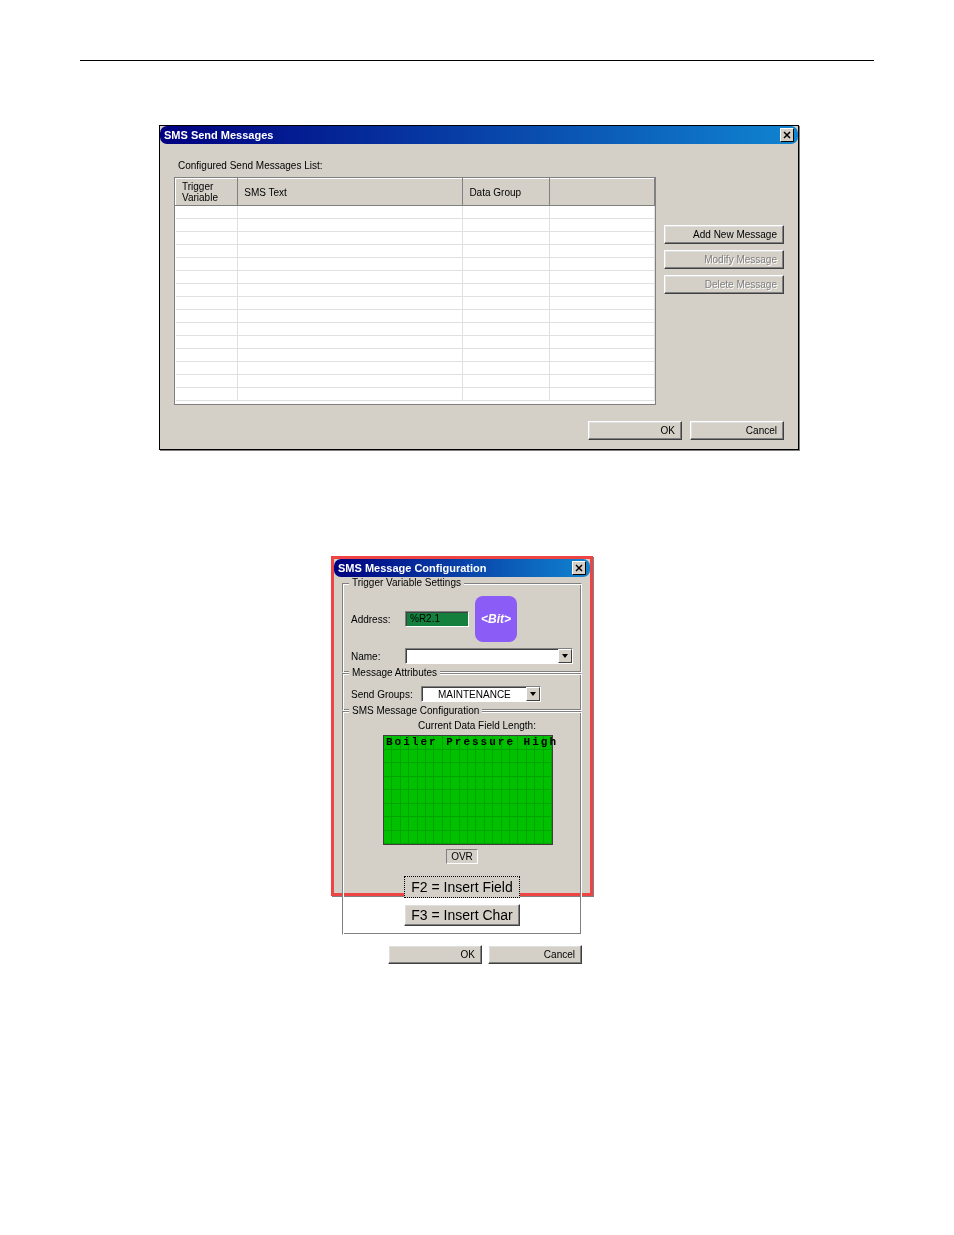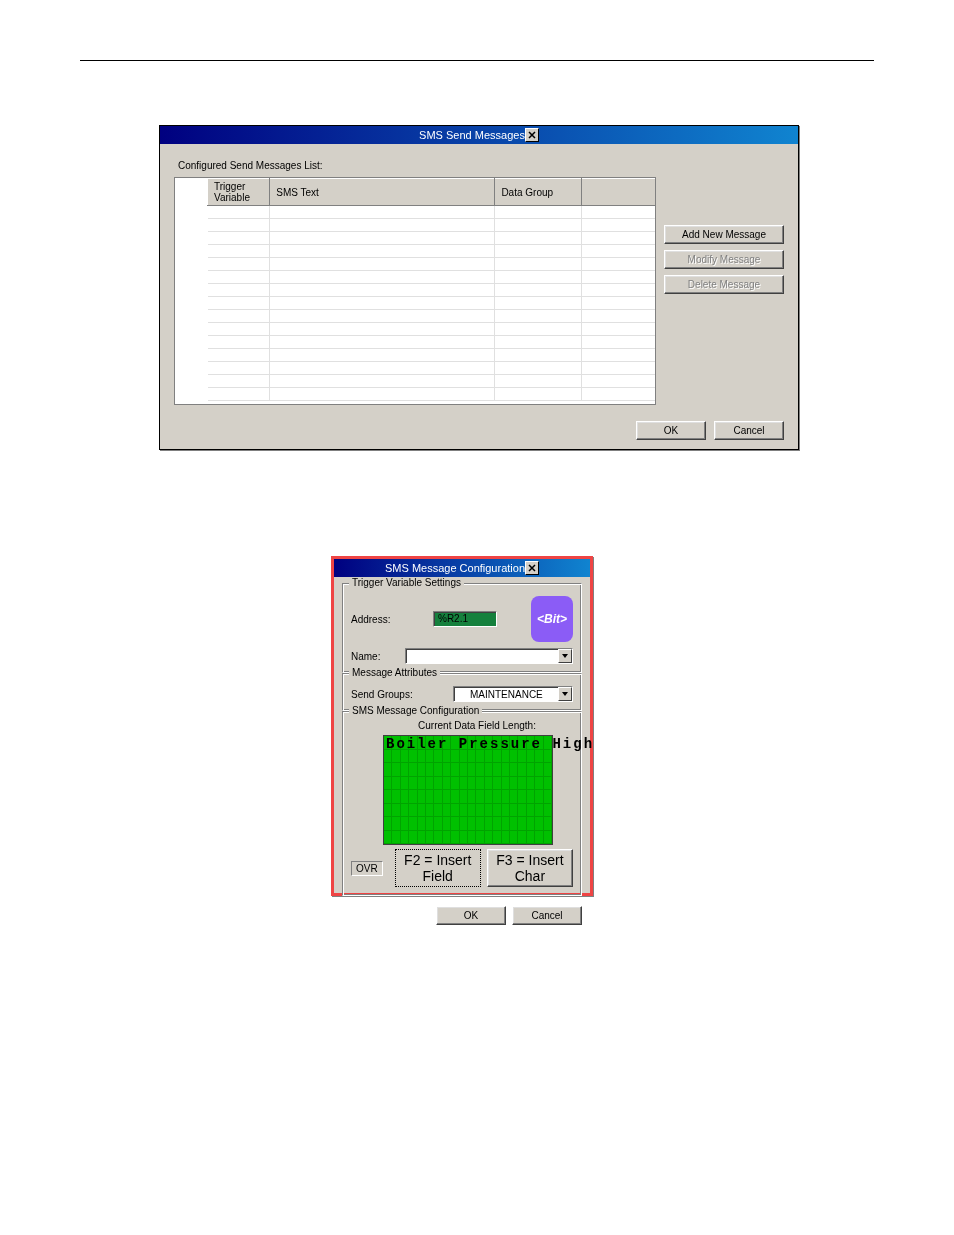--- a/index.html
+++ b/index.html
@@ -22,27 +22,28 @@
     position: absolute;
     left: 159px; top: 125px;
     width: 640px; height: 325px;
     background: #d4d0c8;
     border: 1px solid #000;
     box-shadow: 1px 1px 0 #808080;
   }
   .titlebar {
     background: linear-gradient(to right, #000080, #1084d0);
     color: #fff;
-    font-weight: normal;
+    font-weight: bold;
     font-size: 11px;
     padding: 2px 4px;
     display: flex;
-    justify-content: center;
+    justify-content: space-between;
     align-items: center;
     height: 18px;
+    border-radius: 7px;
   }
   .titlebar-close {
     width: 14px; height: 14px;
     background: #d4d0c8;
     border: 1px solid #fff;
     border-right-color: #000; border-bottom-color: #000;
     display: flex; align-items: center; justify-content: center;
   }
   .titlebar-close svg { width: 8px; height: 8px; }
   .d1-body {
@@ -50,21 +51,21 @@
   }
   .d1-label { font-size: 10px; margin: 6px 4px; }
   .d1-main { display: flex; gap: 8px; }
   .d1-table {
     flex: 1;
     border: 1px solid #808080;
     background: #fff;
     height: 228px;
     overflow: hidden;
   }
-  .d1-table table { width: 100%; border-collapse: collapse; margin-left: 32px; }
+  .d1-table table { width: 100%; border-collapse: collapse; }
   .d1-table th {
     background: #d4d0c8;
     border: 1px solid #fff;
     border-right-color: #808080; border-bottom-color: #808080;
     font-weight: normal;
     text-align: left;
     padding: 2px 6px;
     font-size: 10px;
     height: 16px;
   }
@@ -82,30 +83,30 @@
     width: 120px;
     display: flex; flex-direction: column; gap: 6px;
     padding-top: 48px;
   }
   .btn {
     background: #d4d0c8;
     border: 1px solid #fff;
     border-right-color: #404040; border-bottom-color: #404040;
     padding: 3px 6px;
     font-size: 10px;
-    text-align: center;
+    text-align: right;
     cursor: pointer;
     box-shadow: inset -1px -1px 0 #808080, inset 1px 1px 0 #dfdfdf;
   }
   .btn.disabled { color: #808080; text-shadow: 1px 1px 0 #fff; }
   .d1-footer {
     display: flex; justify-content: flex-end; gap: 8px;
     padding: 6px 14px 10px;
   }
-  .btn-wide { width: 70px; }
+  .btn-wide { width: 94px; }
 
   
   .dialog2 {
     position: absolute;
     left: 331px; top: 556px;
     width: 262px; height: 340px;
     background: #d4d0c8;
     border: 3px solid #ef4444;
     box-shadow: 1px 1px 0 #808080;
   }
@@ -118,21 +119,21 @@
     padding: 6px 8px 8px;
     position: relative;
   }
   .fieldset-legend {
     position: absolute;
     top: -7px; left: 6px;
     background: #d4d0c8;
     padding: 0 3px;
     font-size: 10px;
   }
-  .row { display: flex; align-items: center; gap: 6px; margin-top: 6px; justify-content: space-between; }
+  .row { display: flex; align-items: center; gap: 6px; margin-top: 6px; }
   .lbl { width: 48px; }
   .input {
     background: #15803d;
     border: 1px solid #808080;
     border-right-color: #fff; border-bottom-color: #fff;
     box-shadow: inset 1px 1px 0 #404040;
     padding: 1px 4px;
     font-size: 10px;
     height: 16px;
   }
@@ -184,29 +185,30 @@
     grid-template-rows: repeat(8, 1fr);
   }
   .lcd-cell {
     border-right: 1px solid rgba(0,0,0,0.15);
     border-bottom: 1px solid rgba(0,0,0,0.15);
   }
   .lcd-text {
     position: absolute;
     top: 0; left: 2px;
     font-family: "Courier New", monospace;
-    font-size: 14px;
+    font-size: 11px;
     font-weight: bold;
     color: #000;
     letter-spacing: 2px;
     white-space: pre;
   }
   .d2-btnrow {
     display: flex; align-items: center; gap: 6px;
     margin-top: 4px;
+    flex-direction: column;
   }
   .d2-btnrow .btn { font-size: 14px; padding: 2px 6px; }
   .d2-footer {
     display: flex; justify-content: flex-end; gap: 6px;
     padding: 4px 8px 8px;
   }
   .cdfl { text-align: center; margin: 2px 0 0 30px; }
 </style>
 </head>
 <body>

